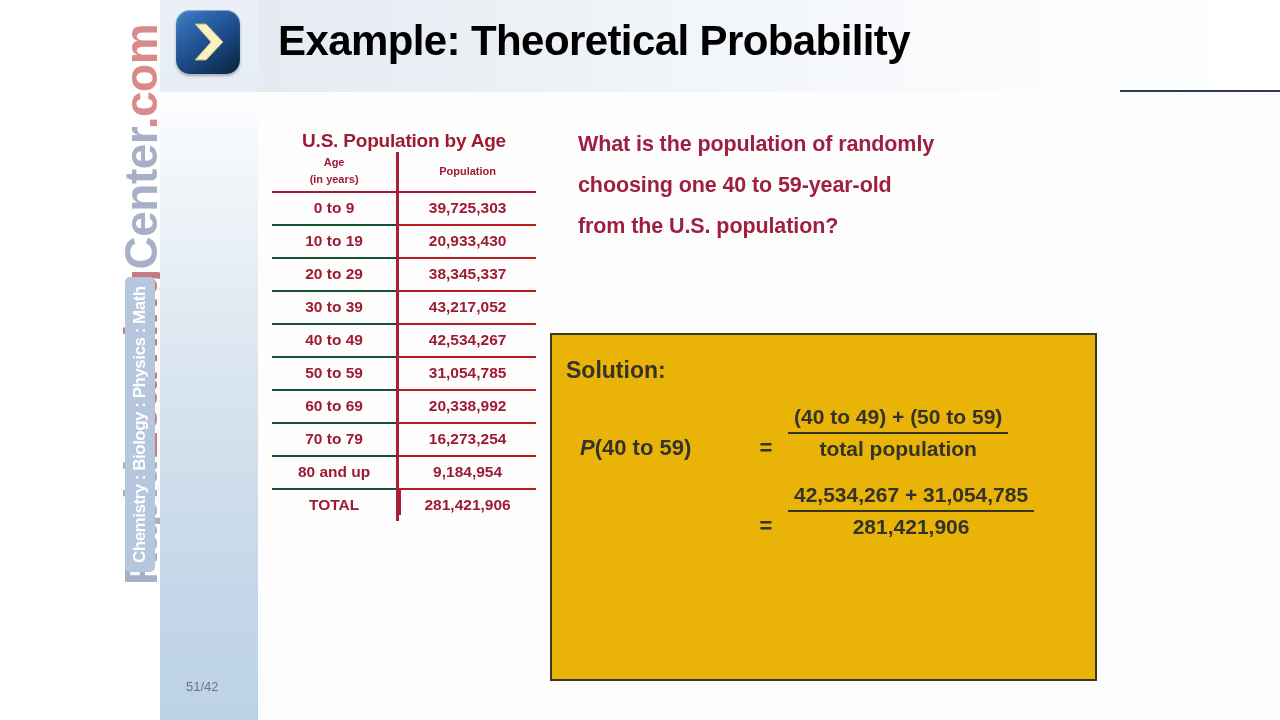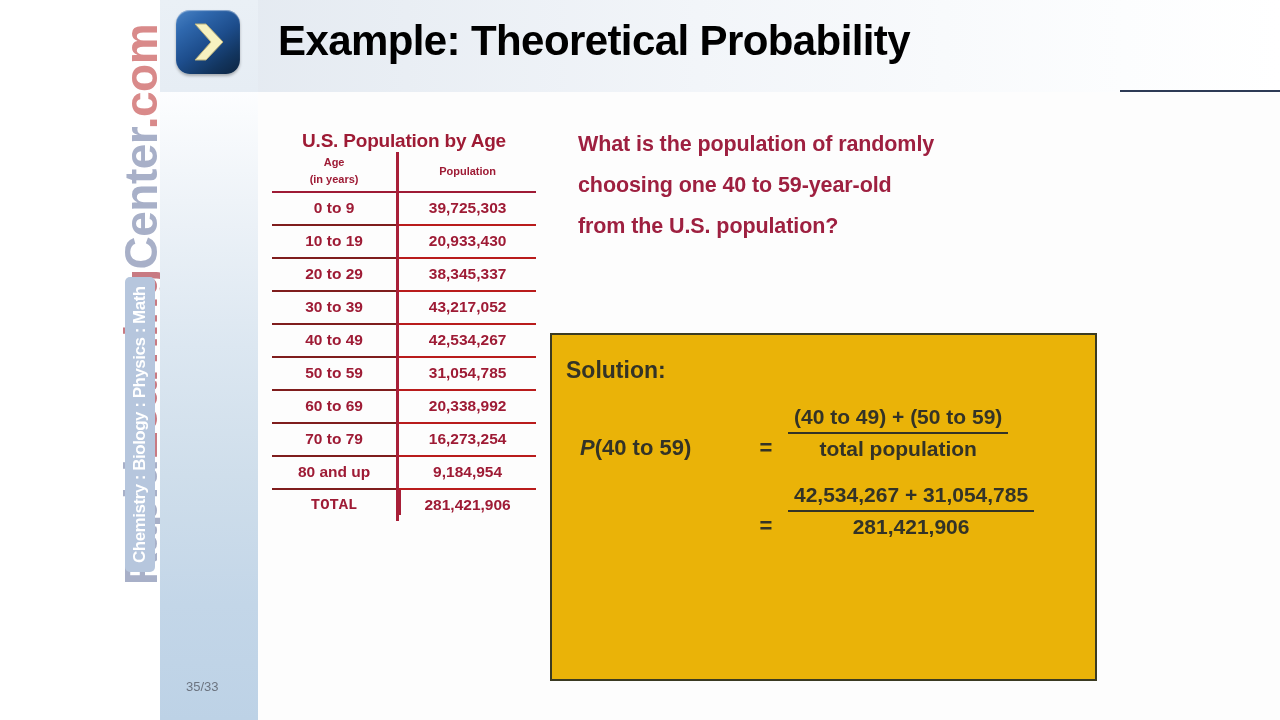--- a/index.html
+++ b/index.html
@@ -153,29 +153,29 @@
   }
   table.pop-table thead th {
     border-bottom: 2px solid #9e1b35;
     padding-bottom: 3px;
     font-size: 11px;
     line-height: 17px;
   }
   table.pop-table thead th.th-age { width: 126px; }
   table.pop-table thead th.th-pop { width: 138px; border-left: 3px solid #a81f38; }
   table.pop-table tbody td.c-age {
-    border-bottom: 2px solid #7f1d1d;
+    border-bottom: 2px solid #14532d;
     height: 26px;
   }
   table.pop-table tbody td.c-pop {
     border-bottom: 2px solid #b91c1c;
     border-left: 3px solid #a81f38;
     height: 26px;
   }
-  table.pop-table tbody tr.total-row td.c-age { border-bottom: none; font-family: Liberation Mono, monospace; }
+  table.pop-table tbody tr.total-row td.c-age { border-bottom: none; }
   table.pop-table tbody tr.total-row td.c-pop { border-bottom: none; }
   .divider-tail {
     position: absolute;
     left: 398px;
     top: 490px;
     width: 3px;
     height: 25px;
     background: #a81f38;
   }
 
@@ -260,21 +260,21 @@
 <div class="logo-col">
   <div class="logo-vertical">
     <div class="logo-rot logo-main">
       <span class="seg-rapid">Rapid</span><span class="seg-learning">Learning</span><span class="seg-center">Center</span><span class="seg-dotcom">.com</span>
     </div>
     <div class="logo-rot logo-tag">Chemistry : Biology : Physics : Math</div>
   </div>
 </div>
 
 <div class="side-strip"></div>
-<div class="page-number">35/33</div>
+<div class="page-number">51/42</div>
 
 <div class="canvas"></div>
 
 <div class="header-band"></div>
 <div class="header-icon-pad"></div>
 <div class="header-icon">
   <svg width="64" height="64" viewBox="0 0 64 64" aria-hidden="true">
     <polygon points="19,14 30,14 47,32 30,50 19,50 35,32" fill="#f7f2c0" stroke="#b9b07a" stroke-width="1"></polygon>
   </svg>
 </div>

